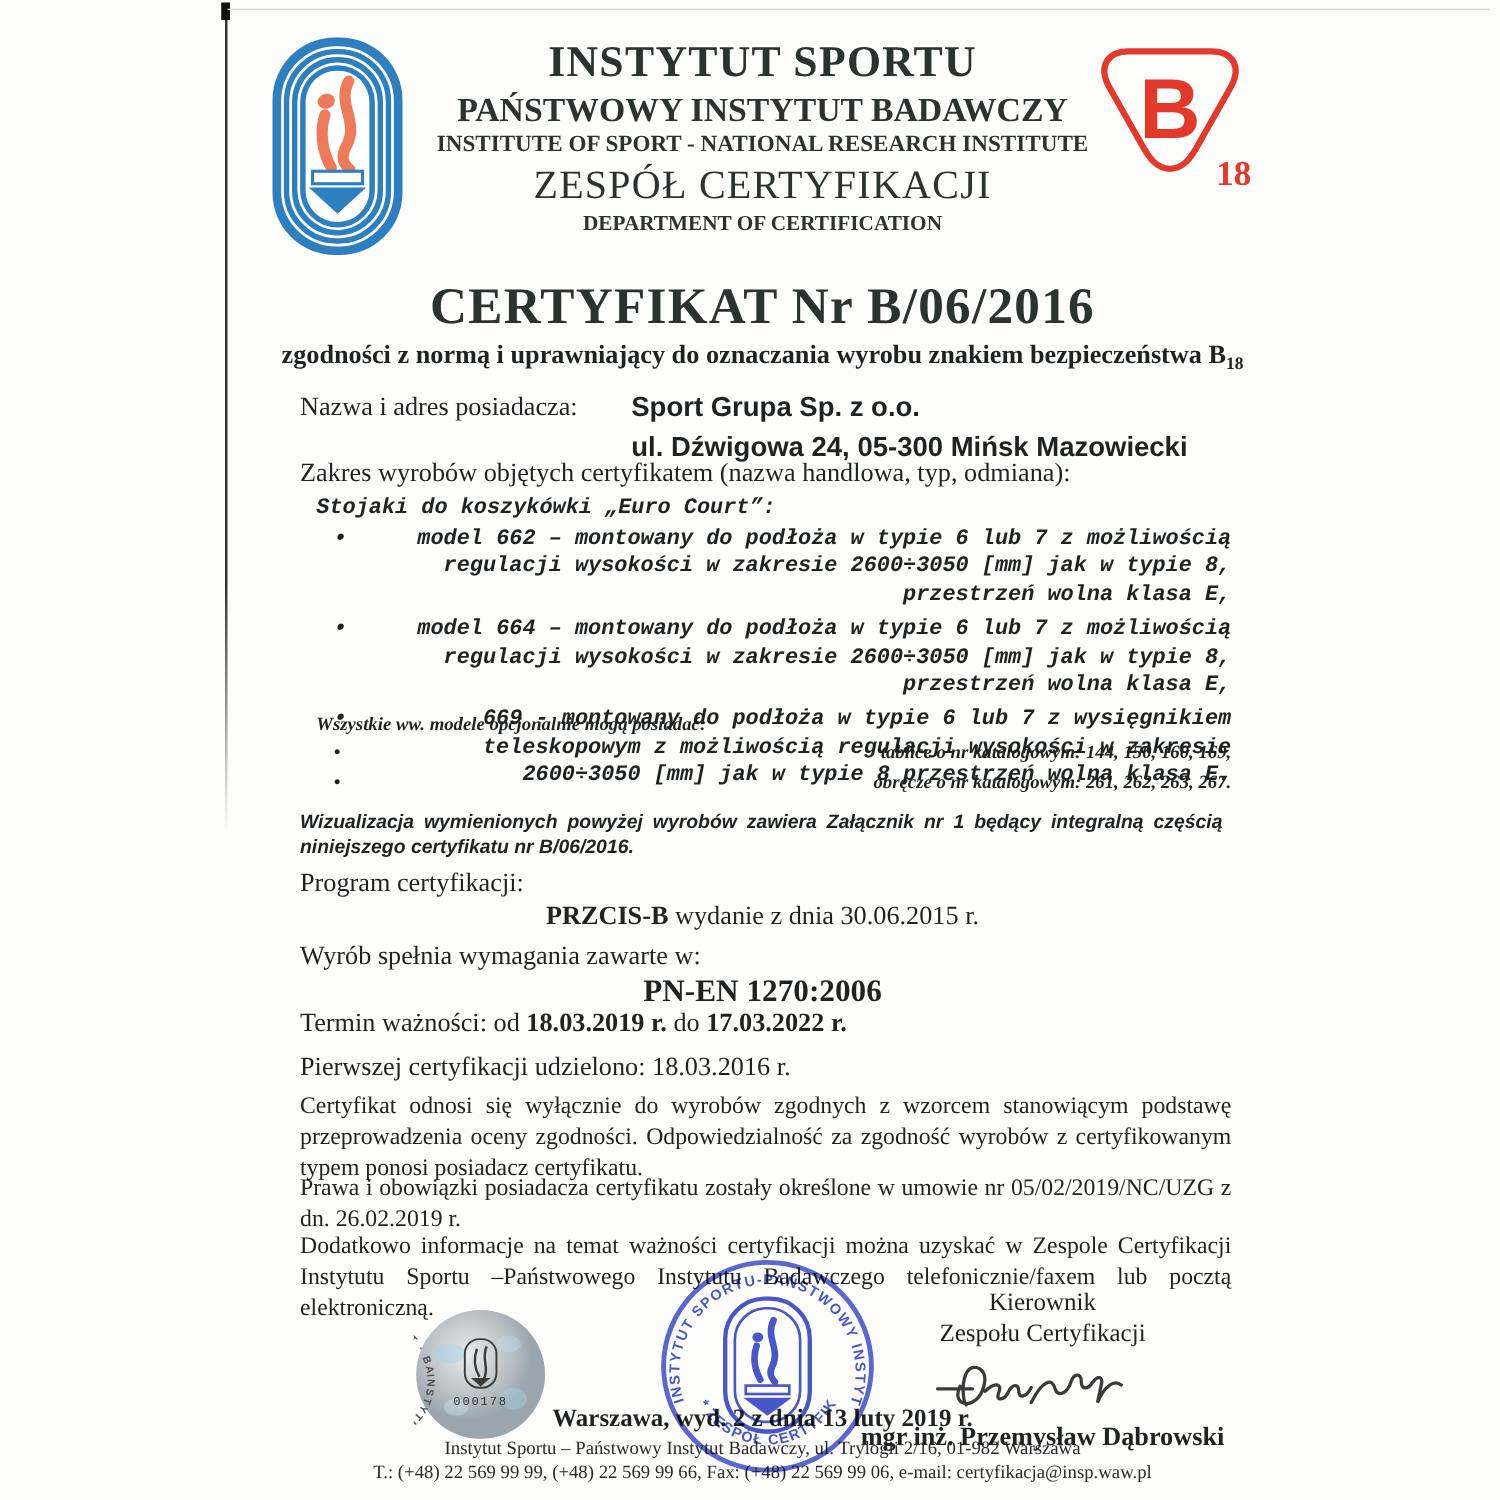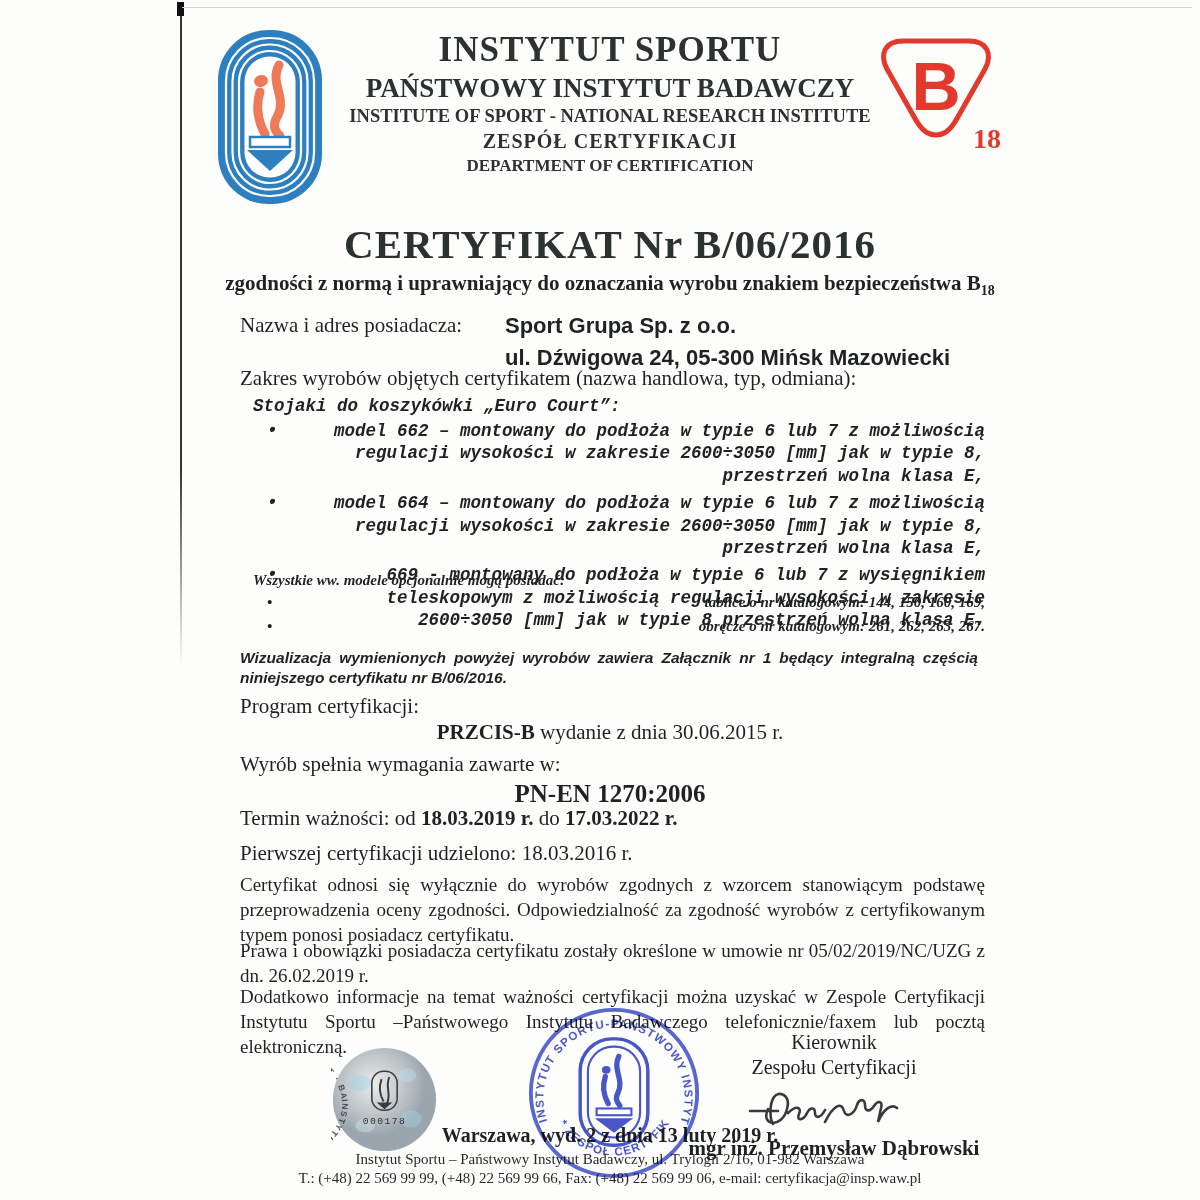--- a/index.html
+++ b/index.html
@@ -15,21 +15,21 @@
      background:linear-gradient(#333 0 70%,rgba(51,51,51,0) 100%);}
   .scan-tick{left:177px;top:2px;width:7px;height:14px;background:#111;}
   .scan-topline{left:182px;top:7px;width:1010px;height:1px;background:#d8d6d2;}
 
   
   .logo-is{left:216px;top:28px;width:108px;height:178px;}
   .header-block{left:190px;top:30px;width:840px;line-height:1.12;color:#2c3230;}
   .h-line1{font-size:35px;font-weight:bold;letter-spacing:1px;}
   .h-line2{font-size:27px;font-weight:bold;margin-top:4px;}
   .h-line3{font-size:18.5px;font-weight:bold;margin-top:3px;}
-  .h-line4{font-size:20px;font-weight:bold;margin-top:3px;letter-spacing:1px;}
+  .h-line4{font-size:32px;font-weight:normal;margin-top:3px;letter-spacing:1px;}
   .h-line5{font-size:17px;font-weight:bold;margin-top:3px;}
   .b-mark{left:874px;top:26px;width:132px;height:128px;}
 
   
   .title{left:190px;top:220px;width:840px;font-size:41px;font-weight:bold;
          letter-spacing:1px;color:#2c3230;}
   .subtitle{left:190px;top:271px;width:840px;font-size:21px;font-weight:bold;}
   .subtitle sub{font-size:14px;}
 
   .row-label{font-size:21px;}

